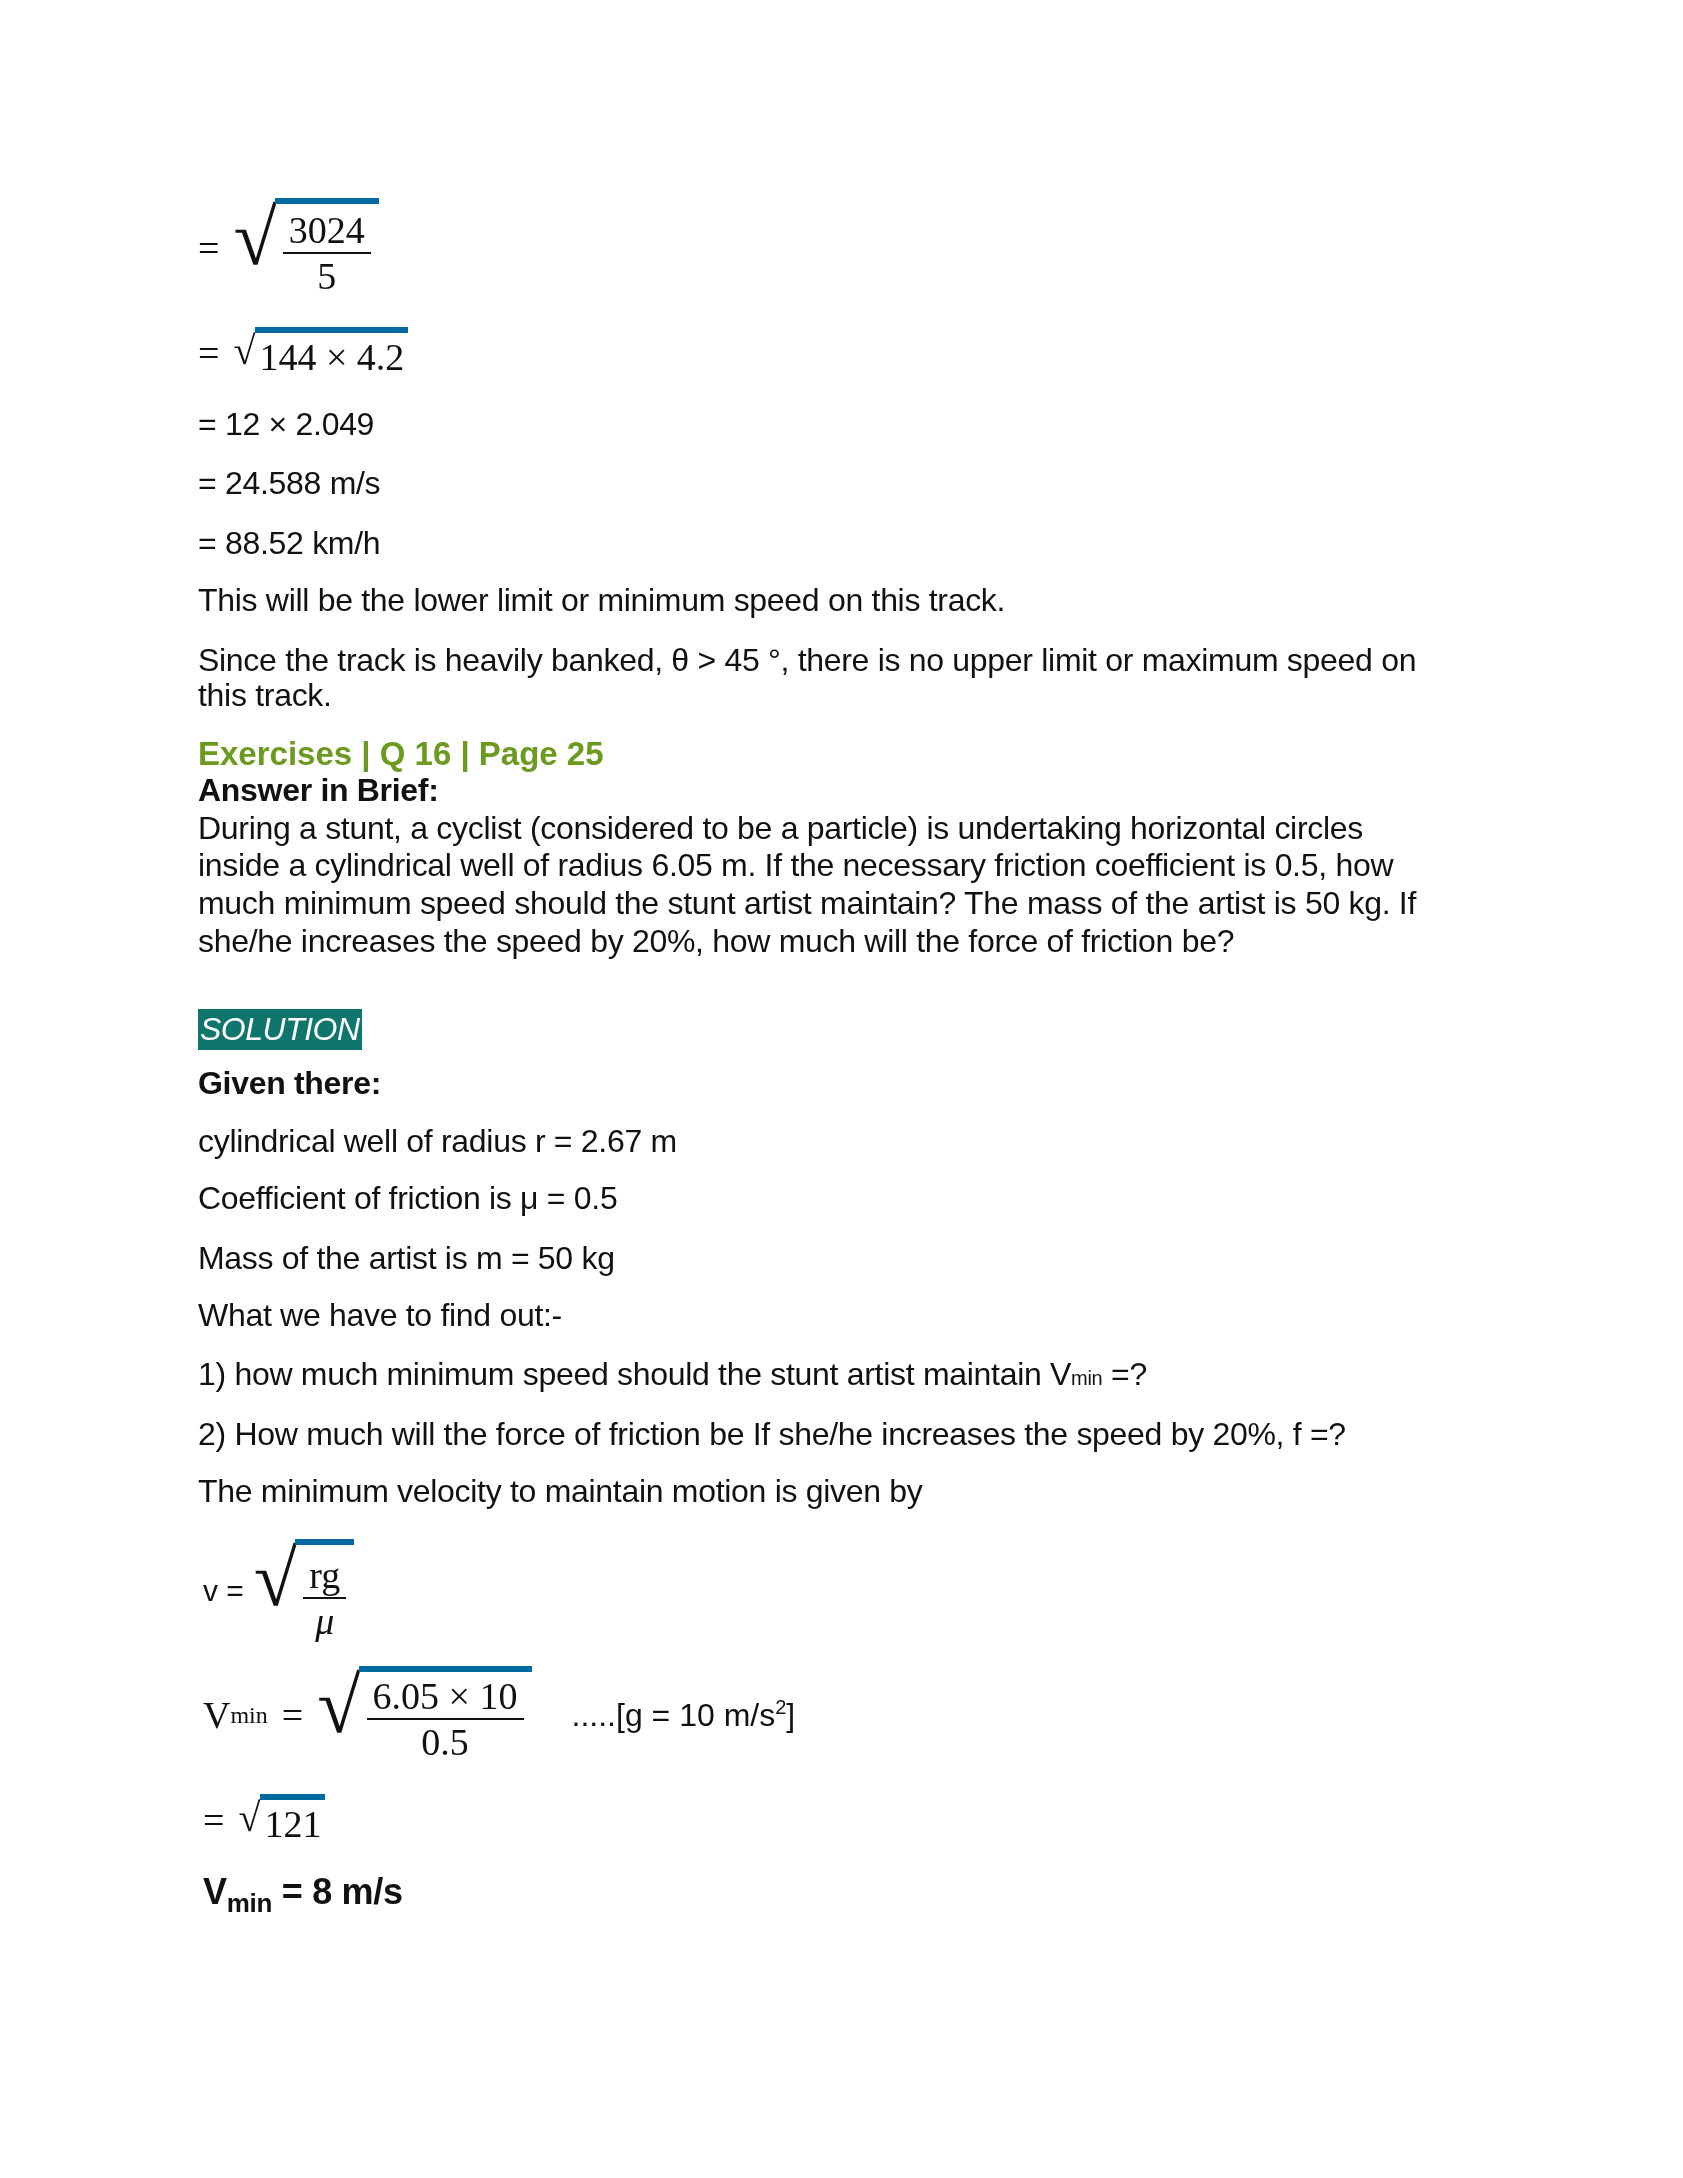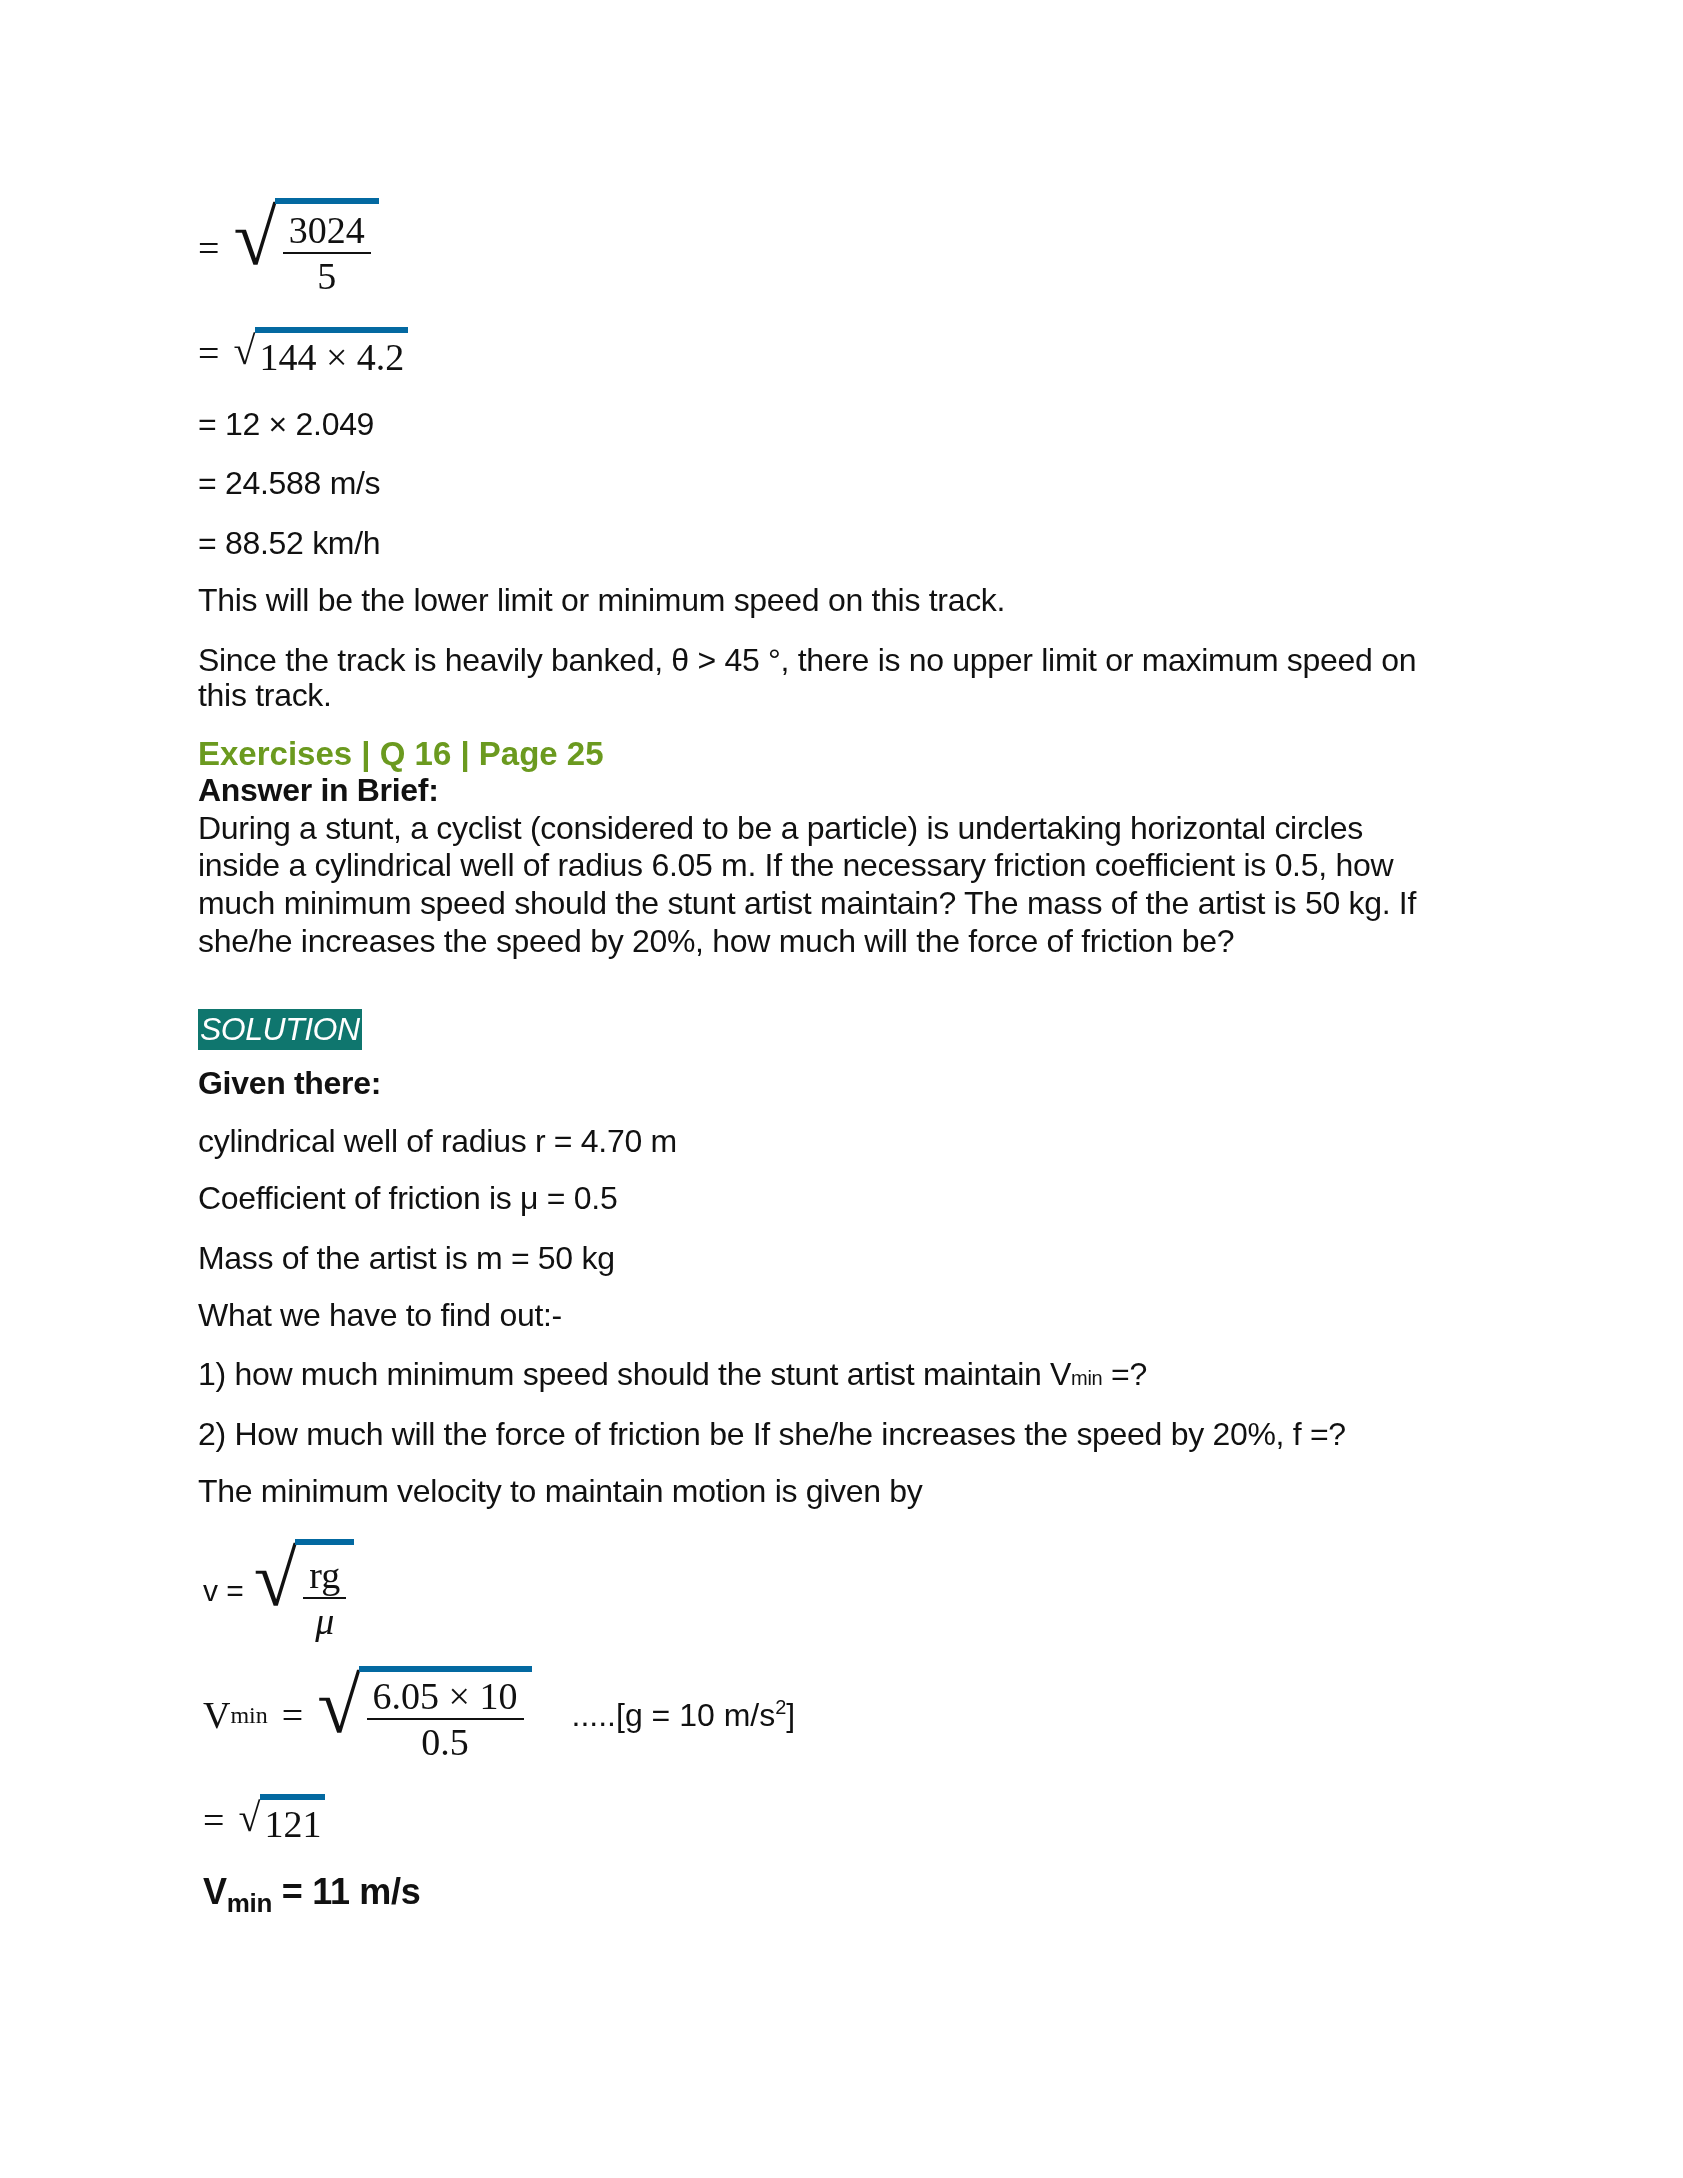--- a/index.html
+++ b/index.html
@@ -51,21 +51,21 @@
 
 <div class="abs green" style="left:198px;top:735px;">Exercises | Q 16 | Page 25</div>
 <div class="abs txt bold" style="left:198px;top:772px;">Answer in Brief:</div>
 <div class="abs txt" style="left:198px;top:810px;">During a stunt, a cyclist (considered to be a particle) is undertaking horizontal circles</div>
 <div class="abs txt" style="left:198px;top:847px;">inside a cylindrical well of radius 6.05 m. If the necessary friction coefficient is 0.5, how</div>
 <div class="abs txt" style="left:198px;top:885px;">much minimum speed should the stunt artist maintain? The mass of the artist is 50 kg. If</div>
 <div class="abs txt" style="left:198px;top:923px;">she/he increases the speed by 20%, how much will the force of friction be?</div>
 
 <div class="abs solution" style="left:198px;top:1009px;">SOLUTION</div>
 <div class="abs txt bold" style="left:198px;top:1065px;">Given there:</div>
-<div class="abs txt" style="left:198px;top:1123px;">cylindrical well of radius r = 4.70 m</div>
+<div class="abs txt" style="left:198px;top:1123px;">cylindrical well of radius r = 2.67 m</div>
 <div class="abs txt" style="left:198px;top:1180px;">Coefficient of friction is μ = 0.5</div>
 <div class="abs txt" style="left:198px;top:1240px;">Mass of the artist is m = 50 kg</div>
 <div class="abs txt" style="left:198px;top:1297px;">What we have to find out:-</div>
 <div class="abs txt" style="left:198px;top:1356px;">
   <span>1) how much minimum speed should the stunt artist maintain V</span><span style="font-size:20px;">min</span><span> =?</span>
 </div>
 <div class="abs txt" style="left:198px;top:1416px;text-align:right;">2) How much will the force of friction be If she/he increases the speed by 20%, f =?</div>
 <div class="abs txt" style="left:198px;top:1473px;">The minimum velocity to maintain motion is given by</div>
 
 <div class="abs math" style="left:203px;top:1539px;">
@@ -101,15 +101,15 @@
 
 <div class="abs math" style="left:203px;top:1794px;">
   <span style="margin-right:14px;">=</span>
   <span class="sqrt">
       <span style="font-size:40px;">√</span>
       <span class="under">121</span>
     </span>
 </div>
 
 <div class="abs txt bold" style="left:203px;top:1871px;font-size:36px;">
-  <span>V</span><sub style="font-size:26px;vertical-align:-8px;">min</sub><span> = 11 m/s</span>
+  <span>V</span><sub style="font-size:26px;vertical-align:-8px;">min</sub><span> = 8 m/s</span>
 </div>
 
 
 </body></html>

